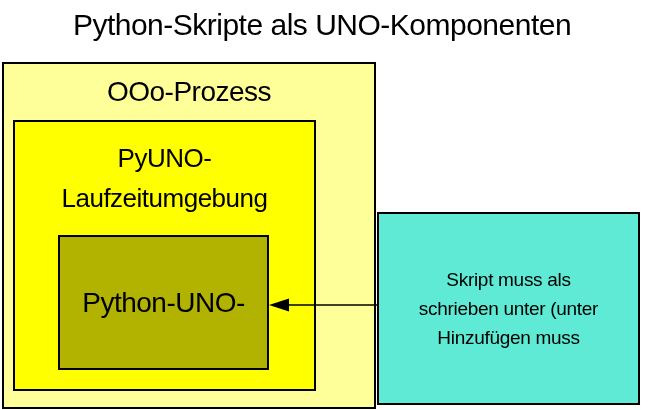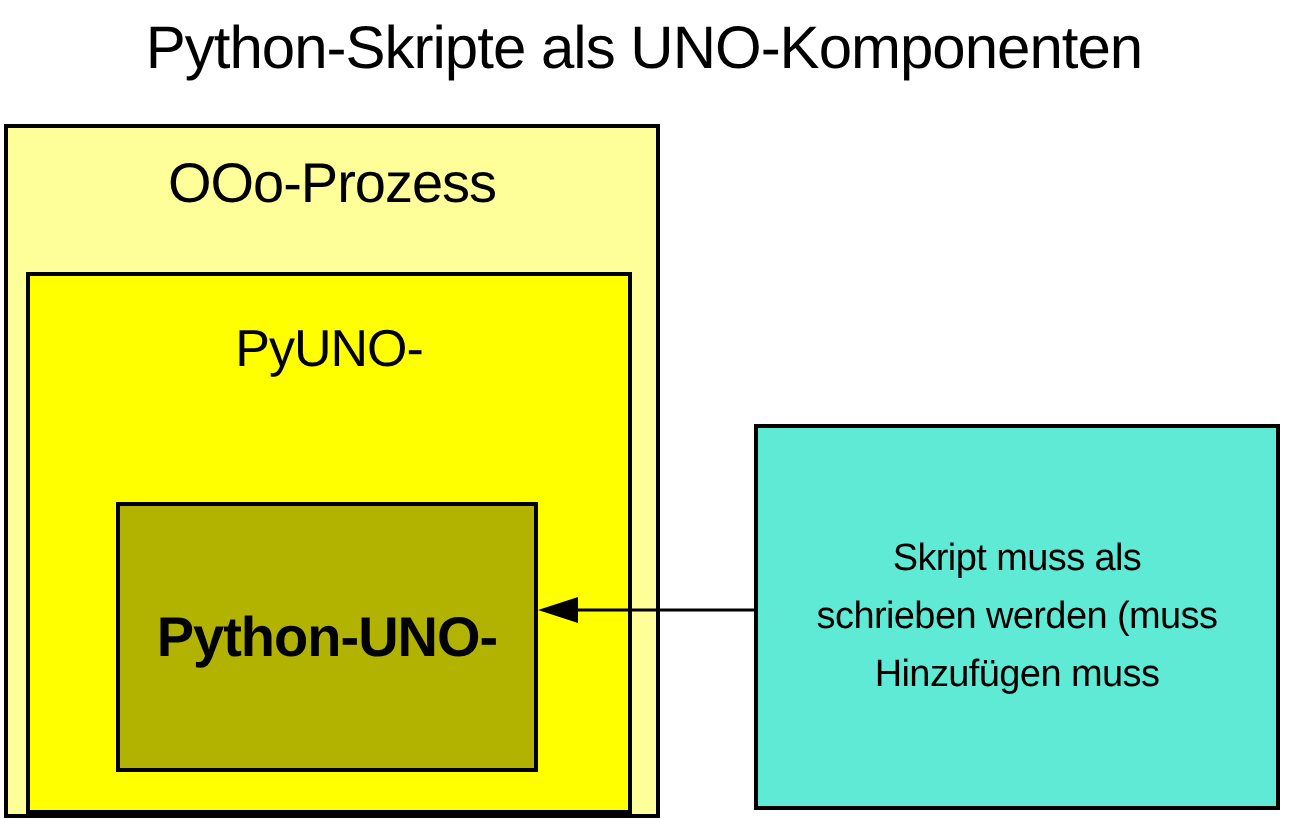--- a/index.html
+++ b/index.html
@@ -29,32 +29,32 @@
     white-space: nowrap;
   }
   .box {
     position: absolute;
     box-sizing: border-box;
     border: 2px solid #000000;
   }
   .box-outer {
     left: 2px;
     top: 62px;
-    width: 328px;
+    width: 374px;
     height: 347px;
   }
   .outer-label {
     margin-top: 12px;
     text-align: center;
     font-size: 28px;
     letter-spacing: -0.5px;
   }
   .box-middle {
     left: 9px;
-    top: 72px;
+    top: 56px;
     width: 303px;
     height: 271px;
   }
   .middle-label {
     margin-top: 16px;
     text-align: center;
     font-size: 26px;
     line-height: 40px;
     letter-spacing: -0.5px;
   }
@@ -107,34 +107,35 @@
 <div class="canvas">
 
   <div class="slide-title">Python-Skripte als UNO-Komponenten</div>
 
   <div class="box box-outer" style="background:#FFFF99;">
     <div class="outer-label">OOo-Prozess</div>
 
     <div class="box box-middle" style="background:#FFFF00;">
       <div class="middle-label">
         <span class="line">PyUNO-</span>
+        <span class="line">Laufzeitumgebung</span>
       </div>
 
-      <div class="box box-inner" style="background:#B2B200;font-weight:bold;">
+      <div class="box box-inner" style="background:#B2B200;">
         <div class="inner-label">
           <span class="line">Python-UNO-</span>
         </div>
       </div>
     </div>
   </div>
 
   <div class="box box-note" style="background:#5eead4;">
     <div class="note-text">
       <span class="line">Skript muss als</span>
-      <span class="line">schrieben werden (muss</span>
+      <span class="line">schrieben unter (unter</span>
       <span class="line">Hinzufügen muss</span>
     </div>
   </div>
 
   <svg class="arrow-svg" viewBox="0 0 112 22" xmlns="http://www.w3.org/2000/svg">
     <line x1="20" y1="11" x2="112" y2="11" stroke="#000000" stroke-width="1.5"></line>
     <polygon points="2,11 22,4.5 22,17.5" fill="#000000"></polygon>
   </svg>
 
 </div>

